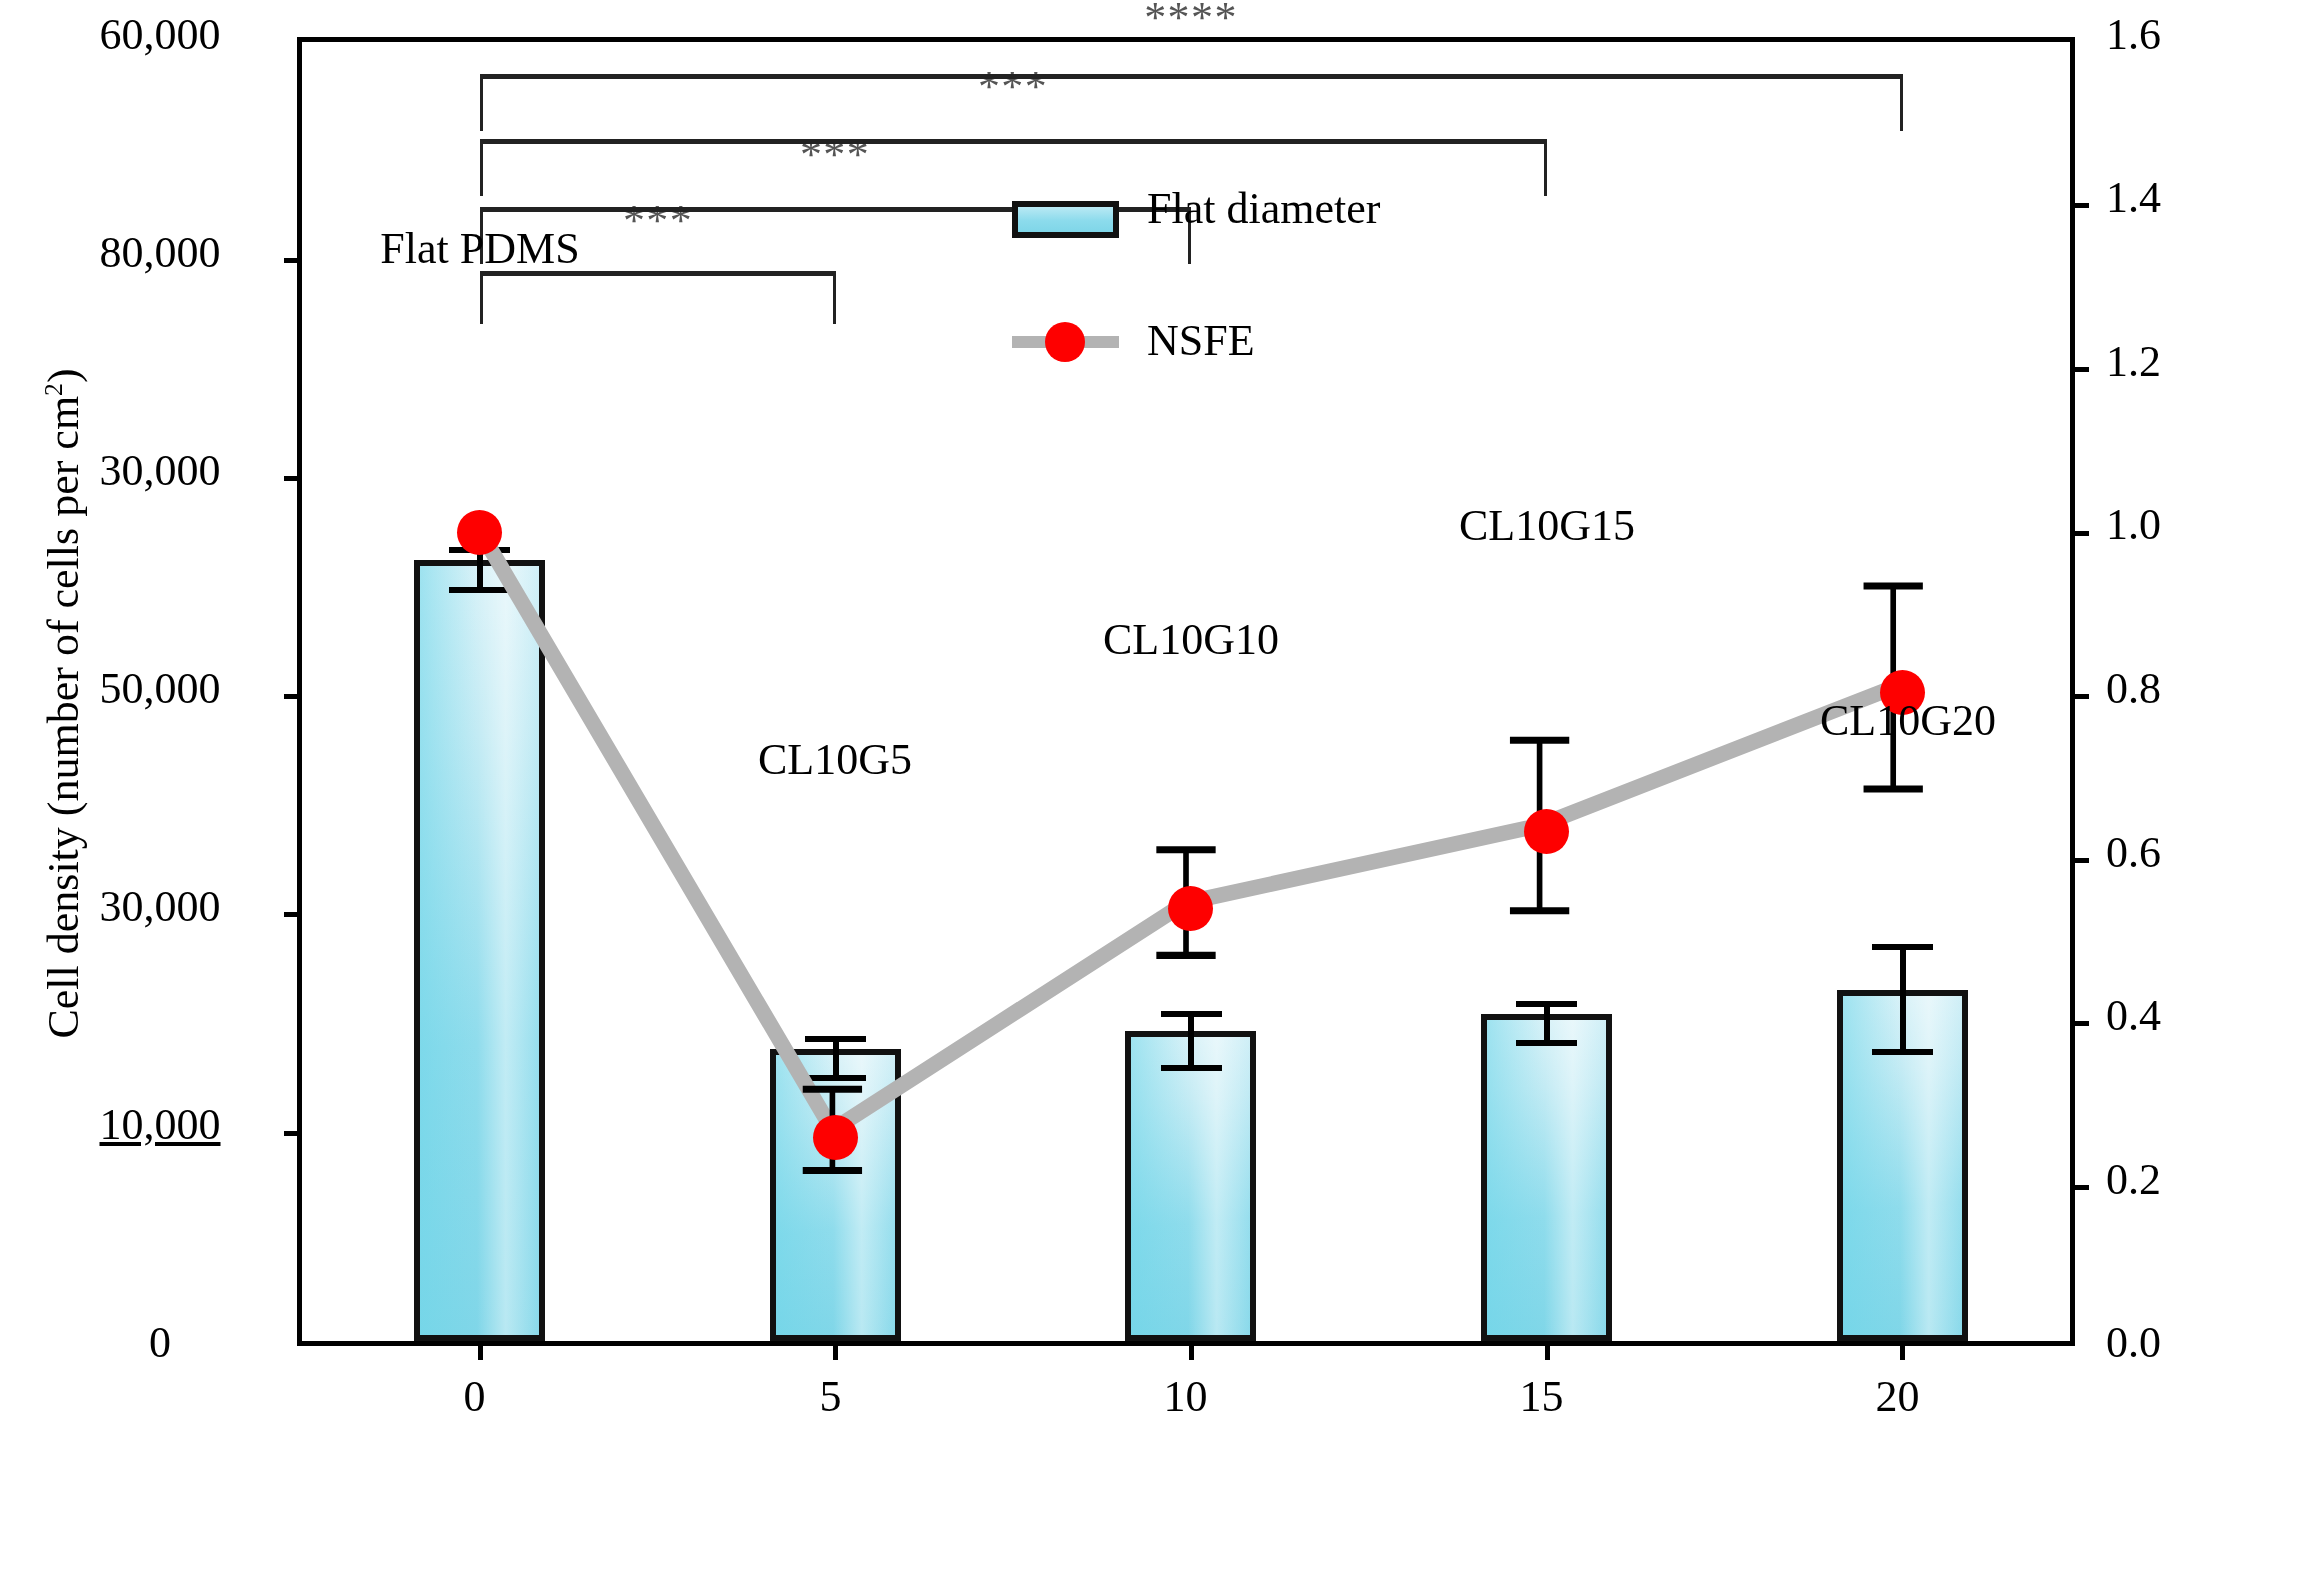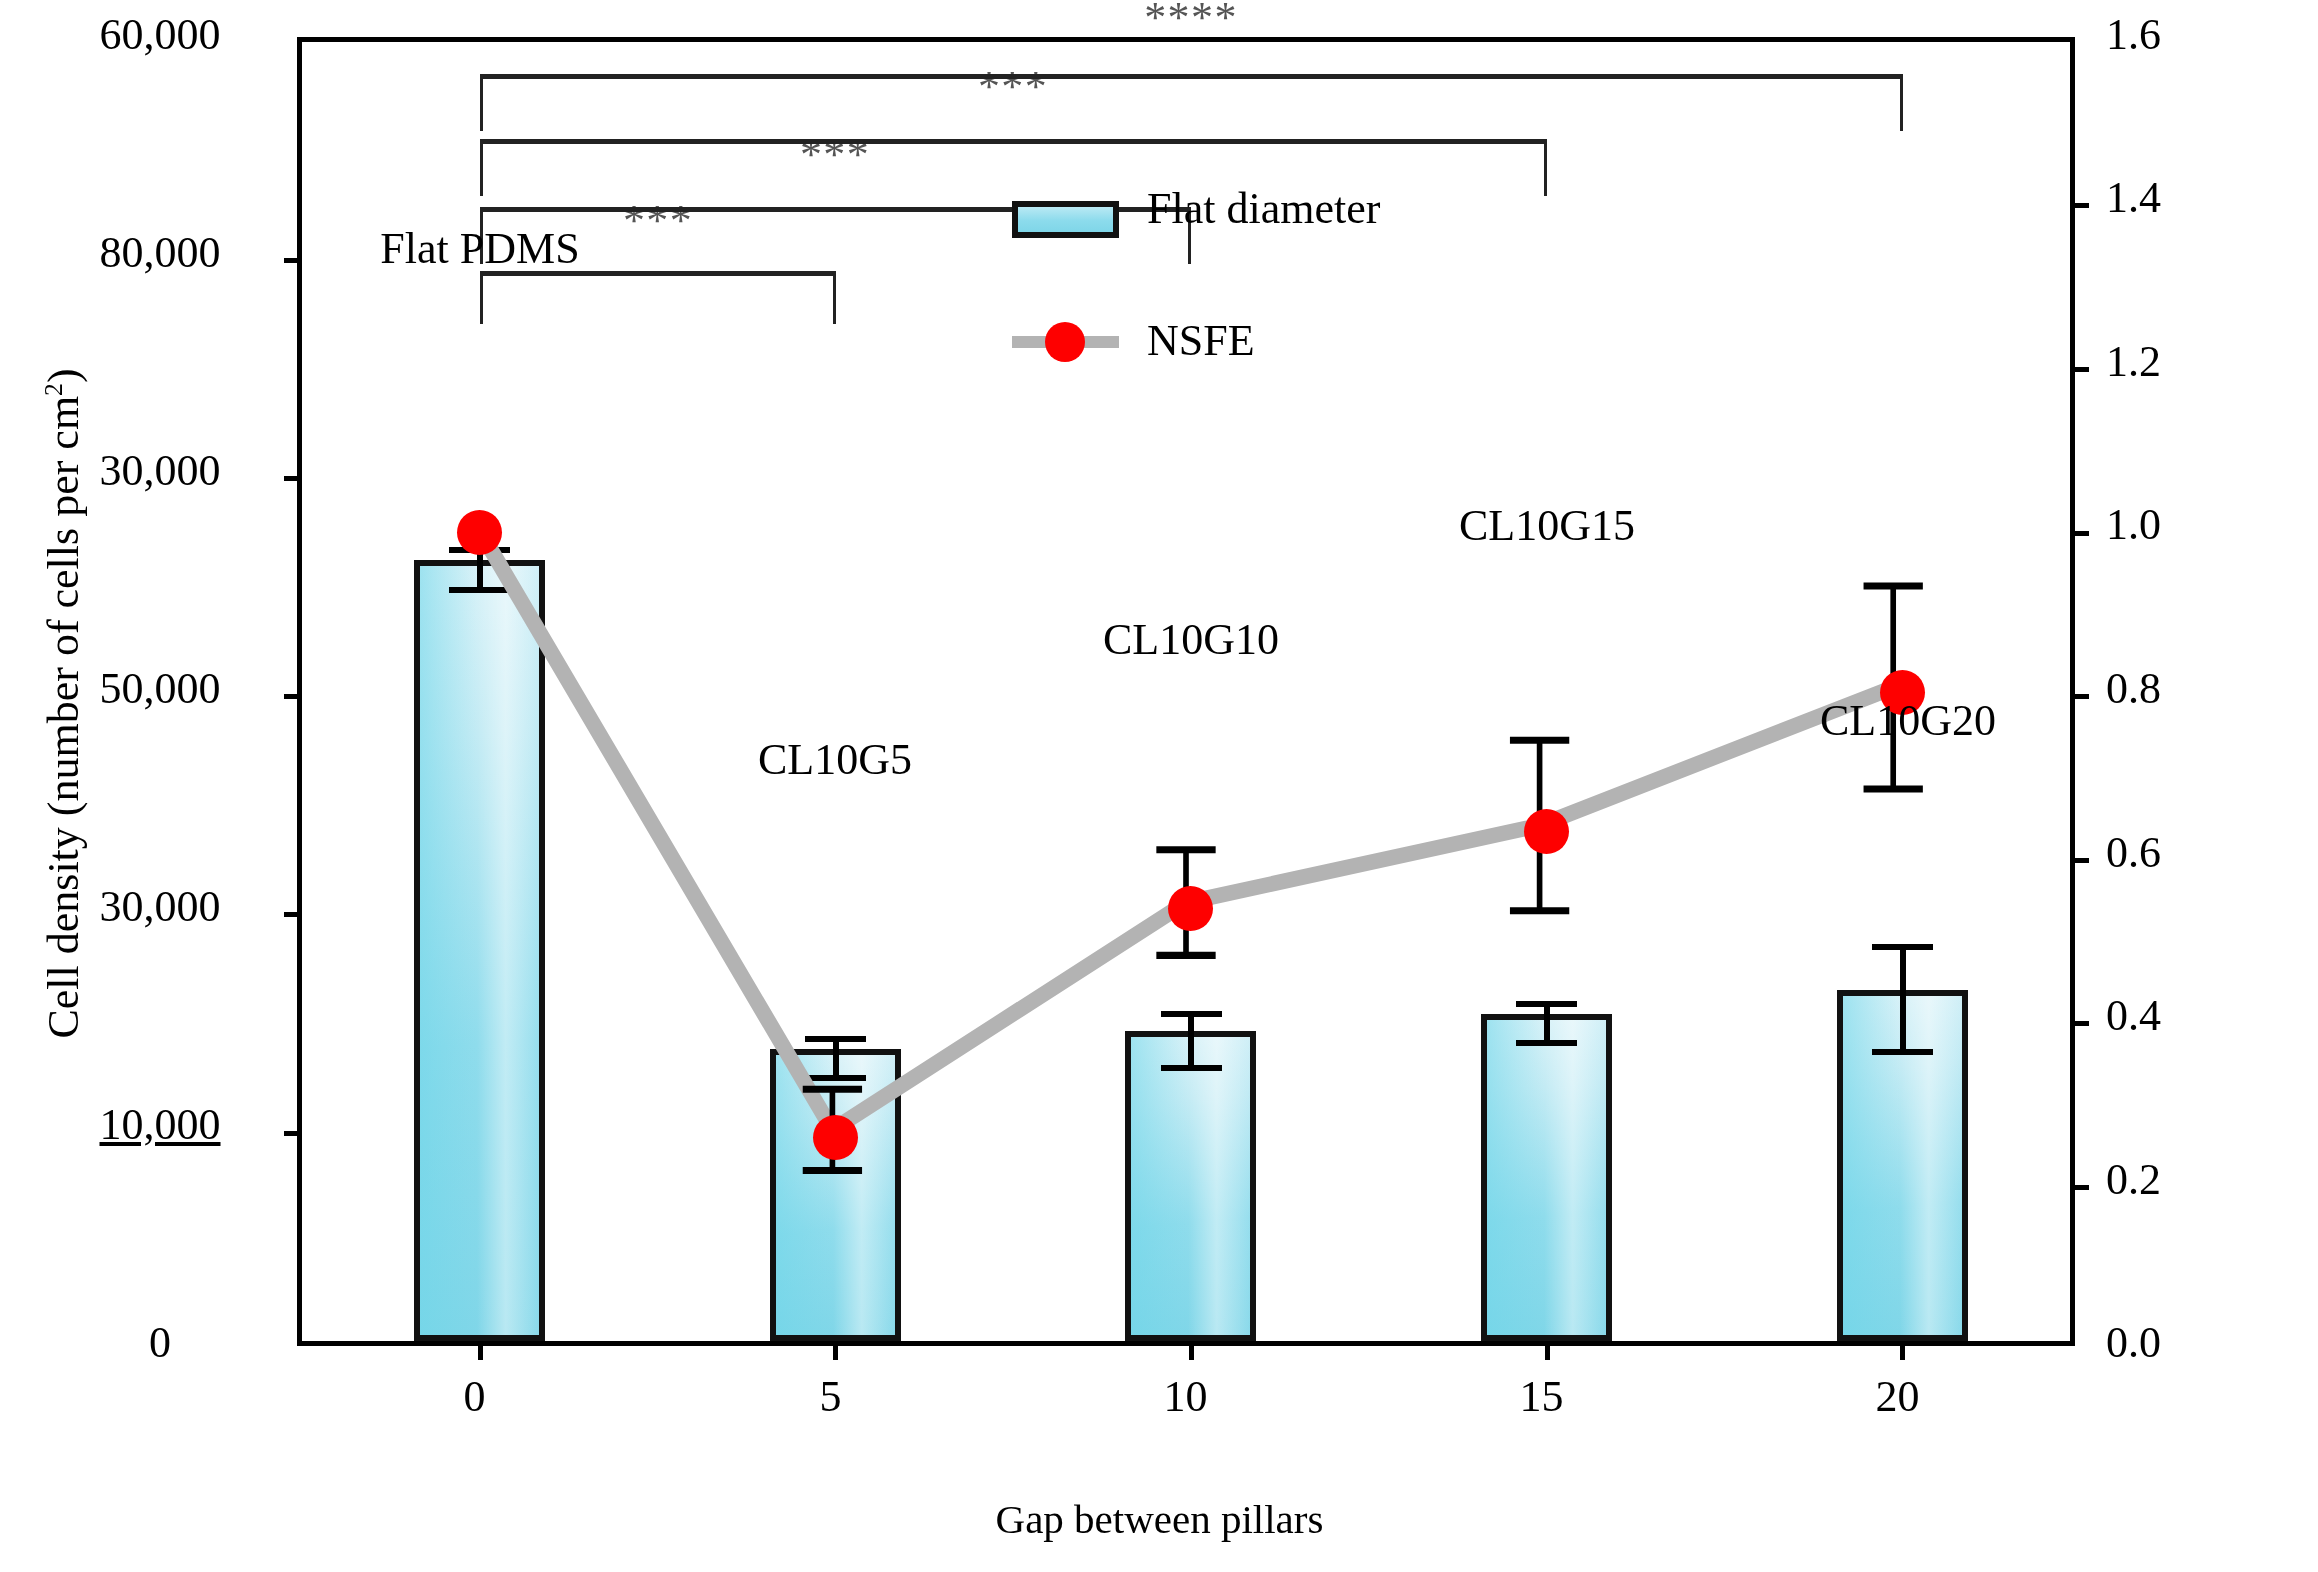--- a/index.html
+++ b/index.html
@@ -73,21 +73,20 @@
 </style>
 </head>
 <body>
 
 <div id="root">
 
   <div class="ylabel-left">
     <span>Cell density (number of cells per cm</span><sup style="font-size:25.6px">2</sup><span>)</span>
   </div>
 
-  <div class="xlabel">Gap between pillars</div>
 
   <div id="leftTicks">
       <div class="tick tick-left" style="top: 1317px;">0</div>
       <div class="tick tick-left" style="top: 1099px; text-decoration: underline;">10,000</div>
       <div class="tick tick-left" style="top: 881px;">30,000</div>
       <div class="tick tick-left" style="top: 663px;">50,000</div>
       <div class="tick tick-left" style="top: 445px;">30,000</div>
       <div class="tick tick-left" style="top: 227px;">80,000</div>
       <div class="tick tick-left" style="top: 8.5px;">60,000</div>
     </div>

